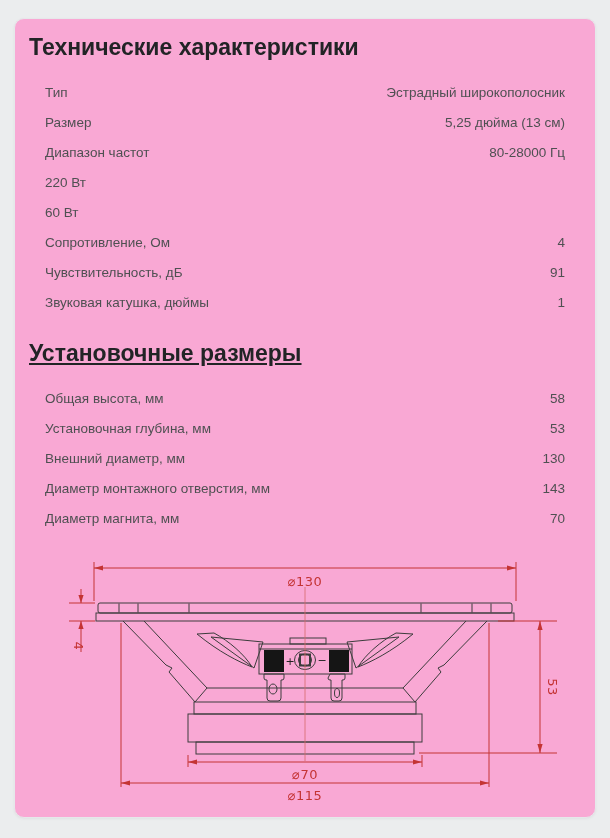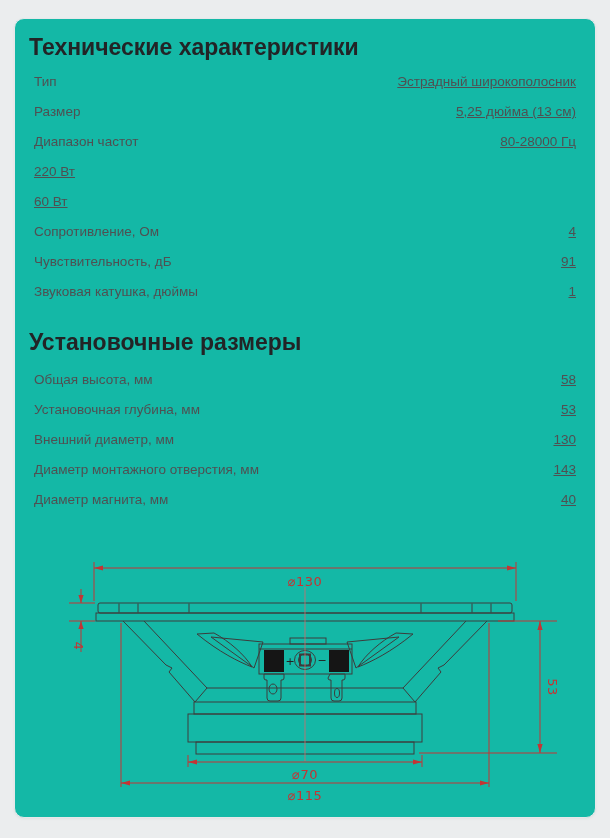--- a/index.html
+++ b/index.html
@@ -7,46 +7,46 @@
     width:610px;height:838px;
     background:#ebedee;
     font-family:"Liberation Sans", sans-serif;
     position:relative;
     -webkit-font-smoothing:antialiased;
   }
   .card{
     position:absolute;left:14px;top:18px;
     width:582px;height:800px;
     box-sizing:border-box;
-    background:#14b8a6;
+    background:#f9a8d4;
     border:1px solid #e6e8ea;
     border-radius:10px;
     box-shadow:0 1px 3px rgba(0,0,0,.05);
     padding:0 14px;
     overflow:hidden;
   }
   .section-title{
     font-size:23px;
     font-weight:bold;
     color:#222426;
     line-height:28px;
     margin:14px 0 2px;
   }
-  .section-title.second{margin:22px 0 8px;}
-  .spec-rows{margin:5px;}
+  .section-title.second{margin:22px 0 8px;text-decoration:underline;}
+  .spec-rows{margin:16px;}
   .spec-row{
     display:flex;
     justify-content:space-between;
     align-items:center;
     height:30px;
     font-size:13.5px;
     color:#4f5052;
   }
   .spec-label{white-space:nowrap;}
-  .spec-value{white-space:nowrap;text-align:right;text-decoration:underline;}
+  .spec-value{white-space:nowrap;text-align:right;}
   .drawing-wrap{
     position:absolute;left:0;top:534px;width:582px;height:266px;
   }
   svg text.dim{
     font-family:"DejaVu Sans", sans-serif;
     font-size:13px;
     letter-spacing:0.5px;
   }
   svg text.sign{
     font-family:"DejaVu Sans", sans-serif;
@@ -108,21 +108,21 @@
     <div class="spec-row">
         <span class="spec-label">Внешний диаметр, мм</span>
         <span class="spec-value">130</span>
       </div>
     <div class="spec-row">
         <span class="spec-label">Диаметр монтажного отверстия, мм</span>
         <span class="spec-value">143</span>
       </div>
     <div class="spec-row">
         <span class="spec-label">Диаметр магнита, мм</span>
-        <span class="spec-value">40</span>
+        <span class="spec-value">70</span>
       </div>
   </div>
 
   <div class="drawing-wrap">
     <svg width="582" height="266" viewBox="14 552 582 266" xmlns="http://www.w3.org/2000/svg">
 
       <g stroke="#3c3c3c" stroke-width="1" fill="none">
 
         <rect x="97" y="602" width="414" height="10" rx="2"></rect>
         <rect x="95" y="612" width="418" height="8"></rect>

